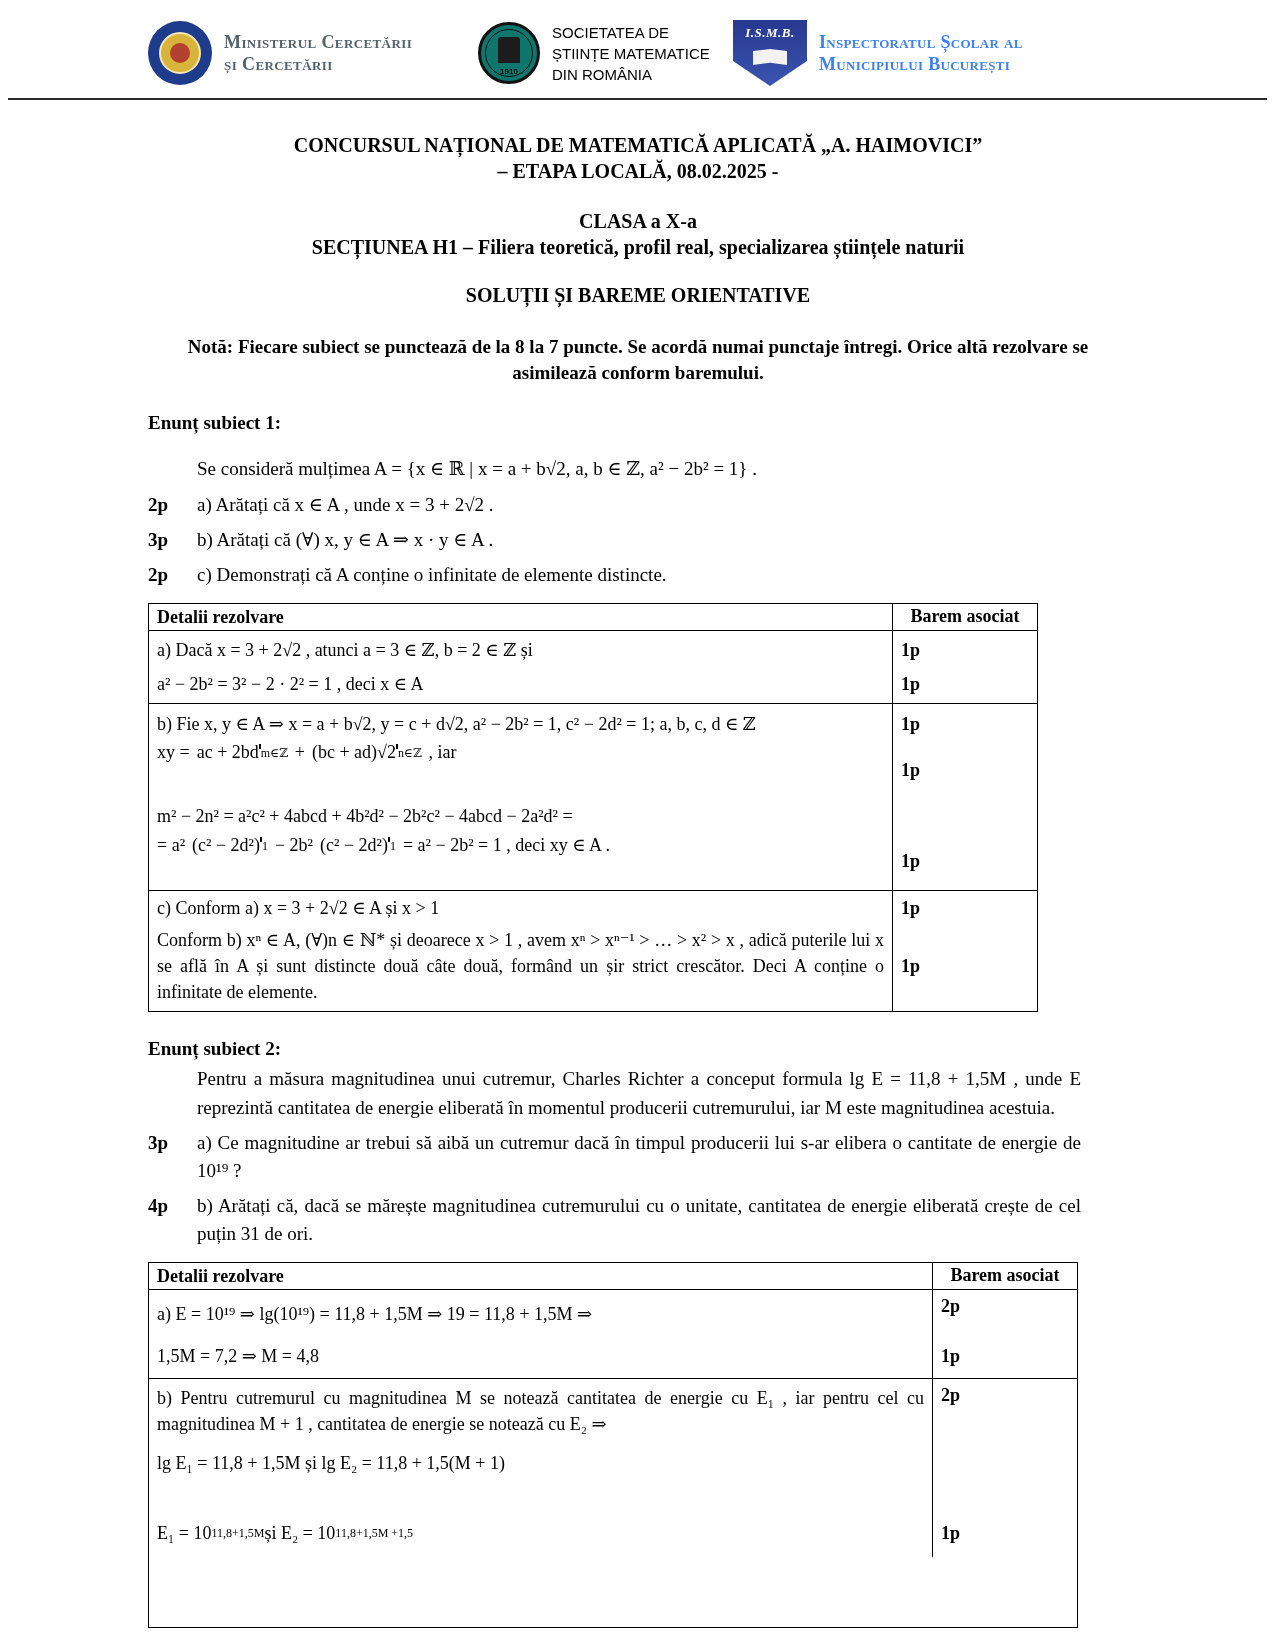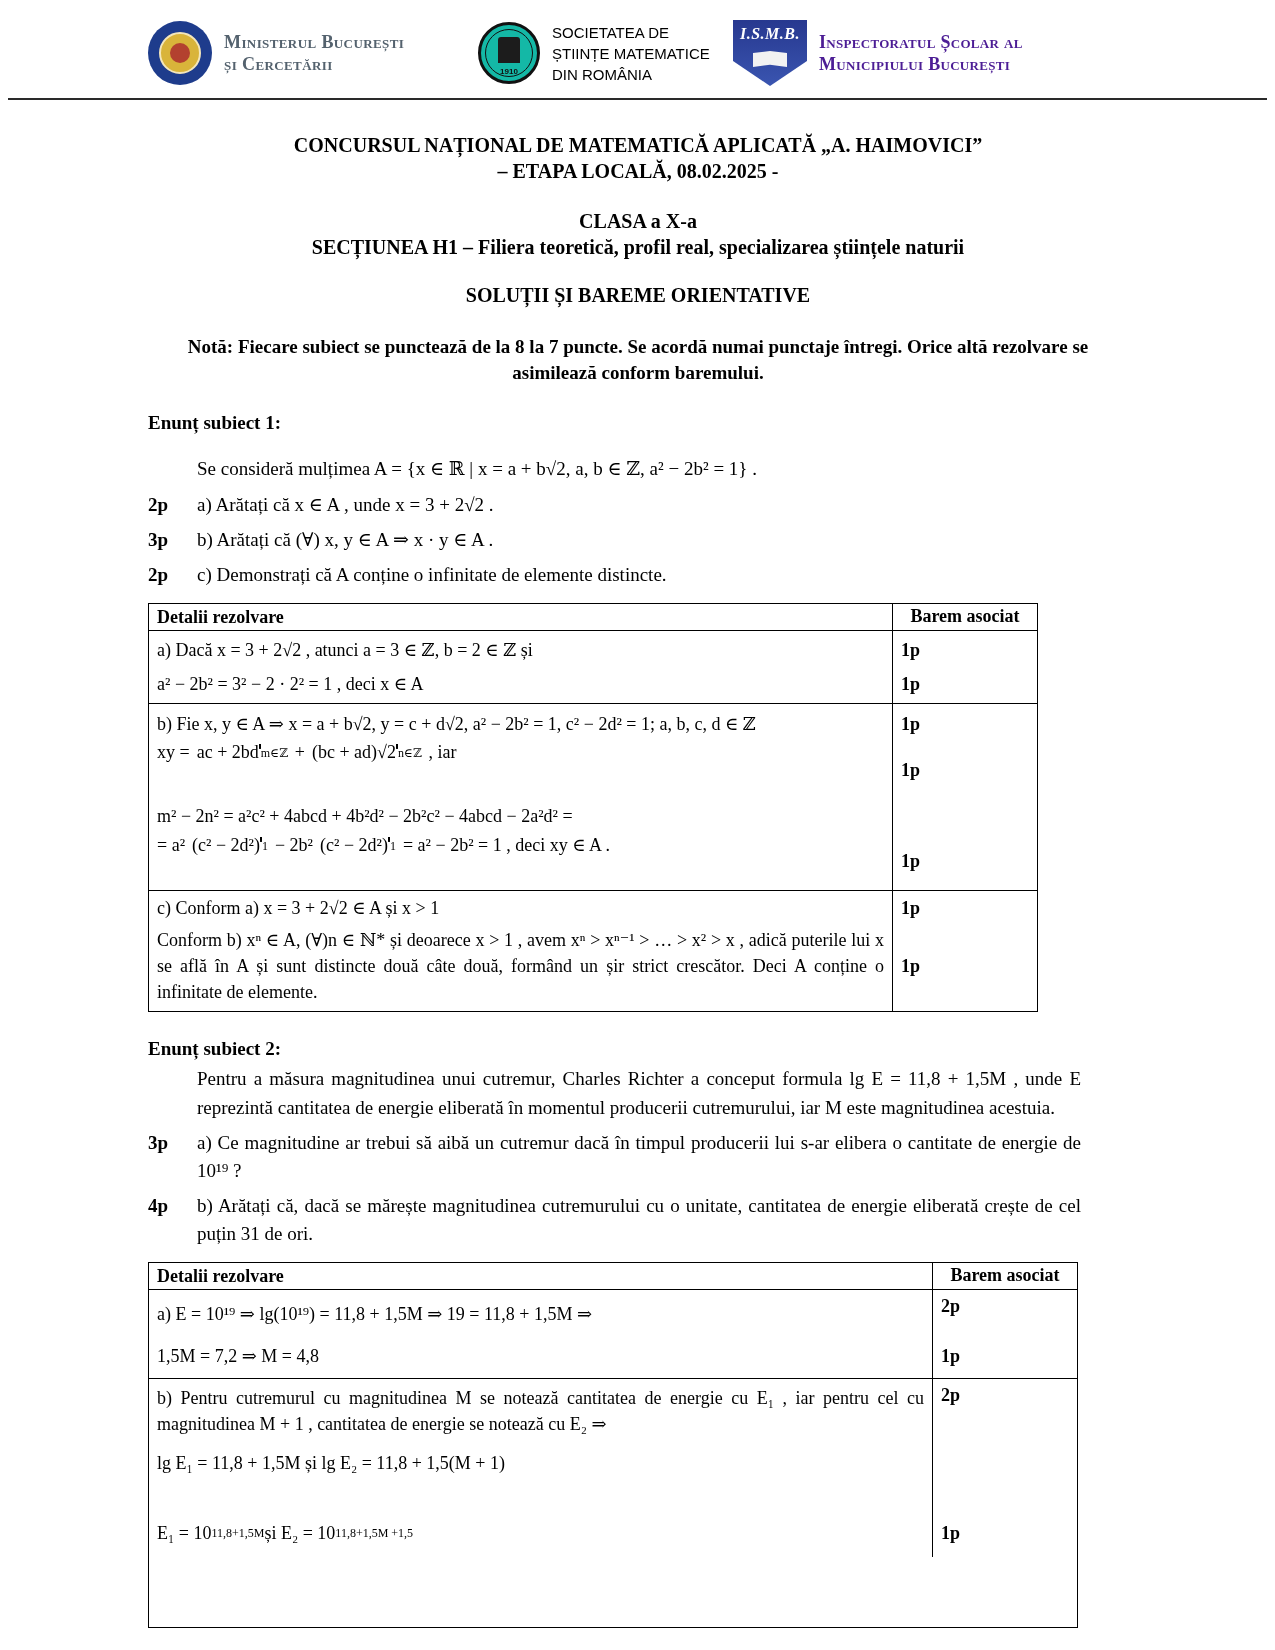--- a/index.html
+++ b/index.html
@@ -30,21 +30,21 @@
     background: #d9b43a; border: 2px solid #f3e6bb;
   }
   .mlogo-in::after {
     content: ""; position: absolute; inset: 9px; border-radius: 50%;
     background: #b3412f;
   }
   .htext { margin-left: 12px; }
   .min-text { color: #54626e; font-weight: bold; font-variant: small-caps; font-size: 18px; line-height: 22px; letter-spacing: .4px; }
   .slogo {
     width: 62px; height: 62px; border-radius: 50%;
-    border: 3px solid #111; background: #14b8a6; position: relative; flex: 0 0 auto;
+    border: 3px solid #111; background: #0f766e; position: relative; flex: 0 0 auto;
   }
   .slogo::before {
     content: ""; position: absolute; inset: 4px; border-radius: 50%;
     border: 1px solid #111;
   }
   .slogo-center {
     position: absolute; left: 17px; top: 12px; width: 22px; height: 26px;
     background: #1c1c1c; border-radius: 3px 3px 0 0;
   }
   .slogo-year {
@@ -54,27 +54,27 @@
   }
   .ssmr-text { color: #000; font-size: 15px; line-height: 21px; font-family: "Liberation Sans", sans-serif; }
   .shield {
     width: 74px; height: 66px; flex: 0 0 auto; position: relative;
     background: linear-gradient(#27388f, #3a55b0);
     clip-path: polygon(0 0, 100% 0, 100% 62%, 50% 100%, 0 62%);
     display: flex; flex-direction: column; align-items: center;
   }
   .shield-band {
     margin-top: 5px; color: #fff; font-weight: bold; font-style: italic;
-    font-size: 16px; letter-spacing: .5px;
+    font-size: 13px; letter-spacing: .5px;
   }
   .shield-book {
     margin-top: 8px; width: 34px; height: 16px; background: #f2f2f2;
     clip-path: polygon(0 12%, 50% 0, 100% 12%, 100% 100%, 50% 86%, 0 100%);
   }
-  .ismb-text { color: #4c1d95; font-weight: bold; font-variant: small-caps; font-size: 18px; line-height: 22px; letter-spacing: .3px; }
+  .ismb-text { color: #3b82f6; font-weight: bold; font-variant: small-caps; font-size: 18px; line-height: 22px; letter-spacing: .3px; }
 
   
   .content { padding: 0 147px 8px 148px; }
   .tc { text-align: center; font-weight: bold; }
   .t-main { font-size: 20px; margin-top: 32px; line-height: 26px; }
   .t-sub  { font-size: 20px; line-height: 26px; }
   .t-class { font-size: 20px; margin-top: 24px; line-height: 26px; }
   .t-sec   { font-size: 20px; line-height: 26px; }
   .t-sol   { font-size: 20px; margin-top: 22px; line-height: 26px; text-align: center; }
   .t-note  { font-size: 19px; margin: 26px auto 0; width: 940px; line-height: 26px; }
@@ -117,21 +117,21 @@
 <body>
 
 <div class="page">
 
   <div class="hdr">
     <div class="hblock hb-min">
       <div class="mlogo">
           <div class="mlogo-in"></div>
         </div>
       <div class="htext min-text">
-        <div>Ministerul București</div>
+        <div>Ministerul Cercetării</div>
         <div>și Cercetării</div>
       </div>
     </div>
     <div class="hblock hb-ssmr">
       <div class="slogo">
         <div class="slogo-center"></div>
         <div class="slogo-year">1910</div>
       </div>
       <div class="htext ssmr-text">
         <div>SOCIETATEA DE</div>

